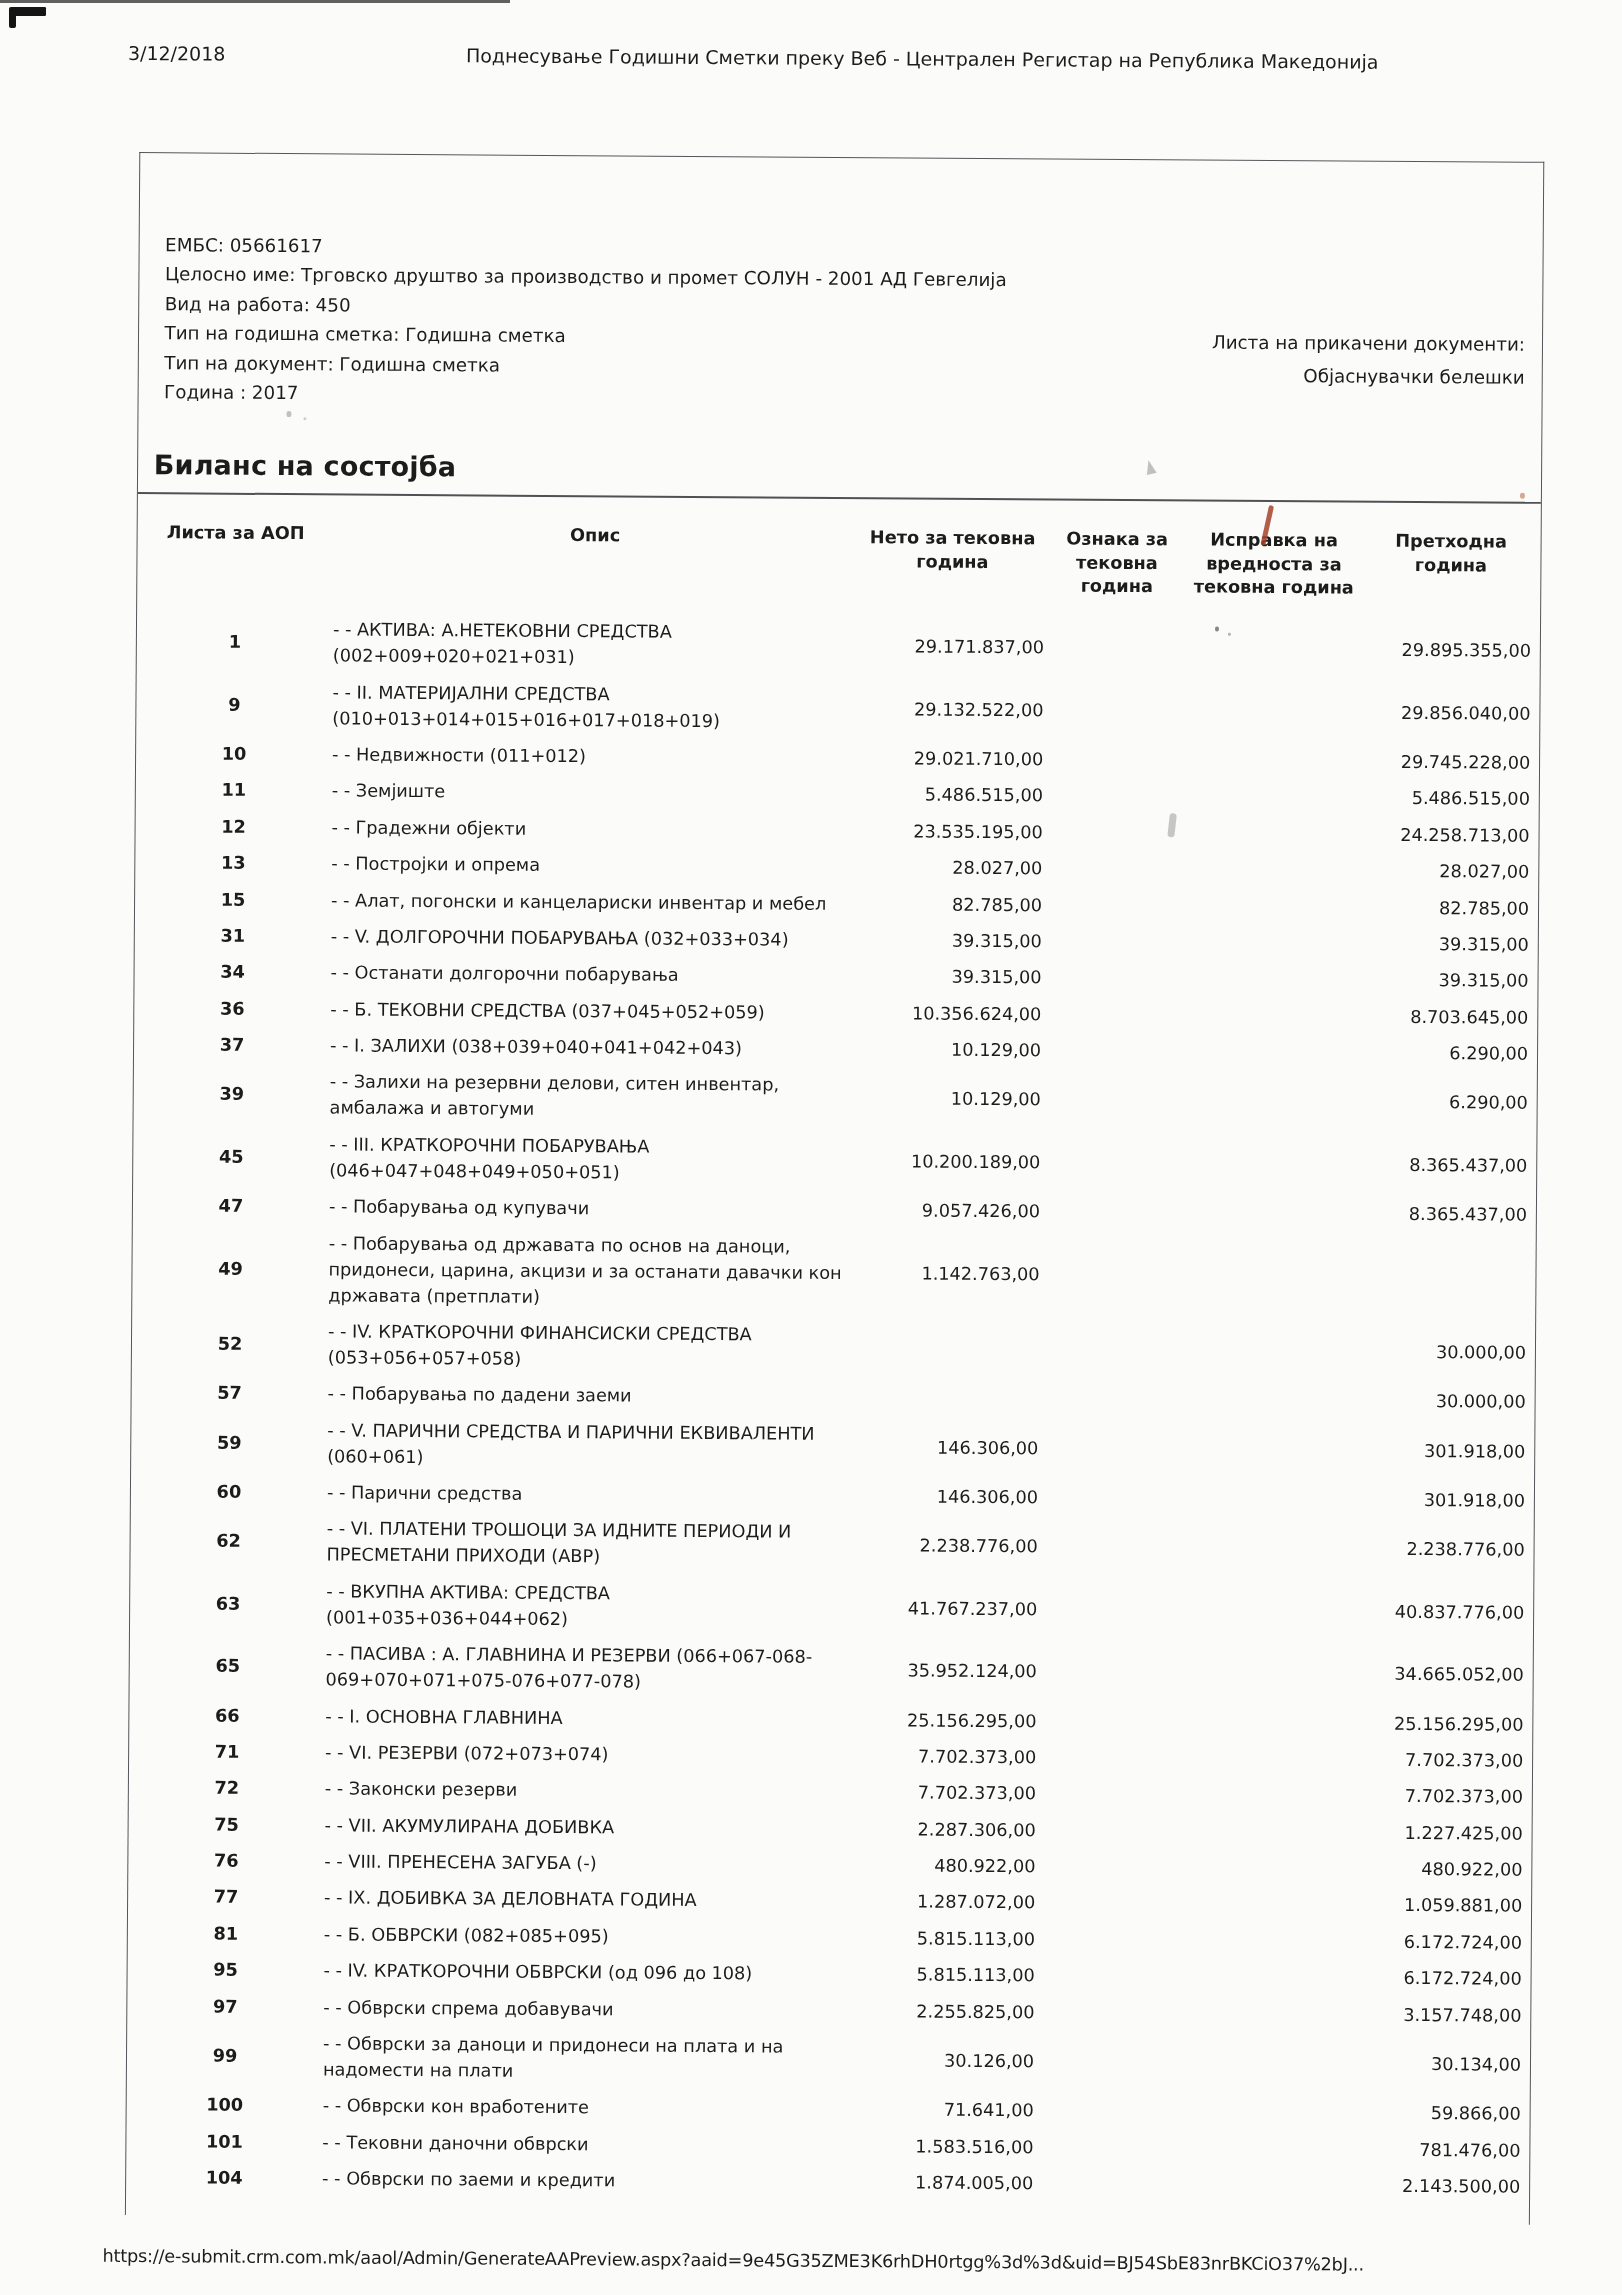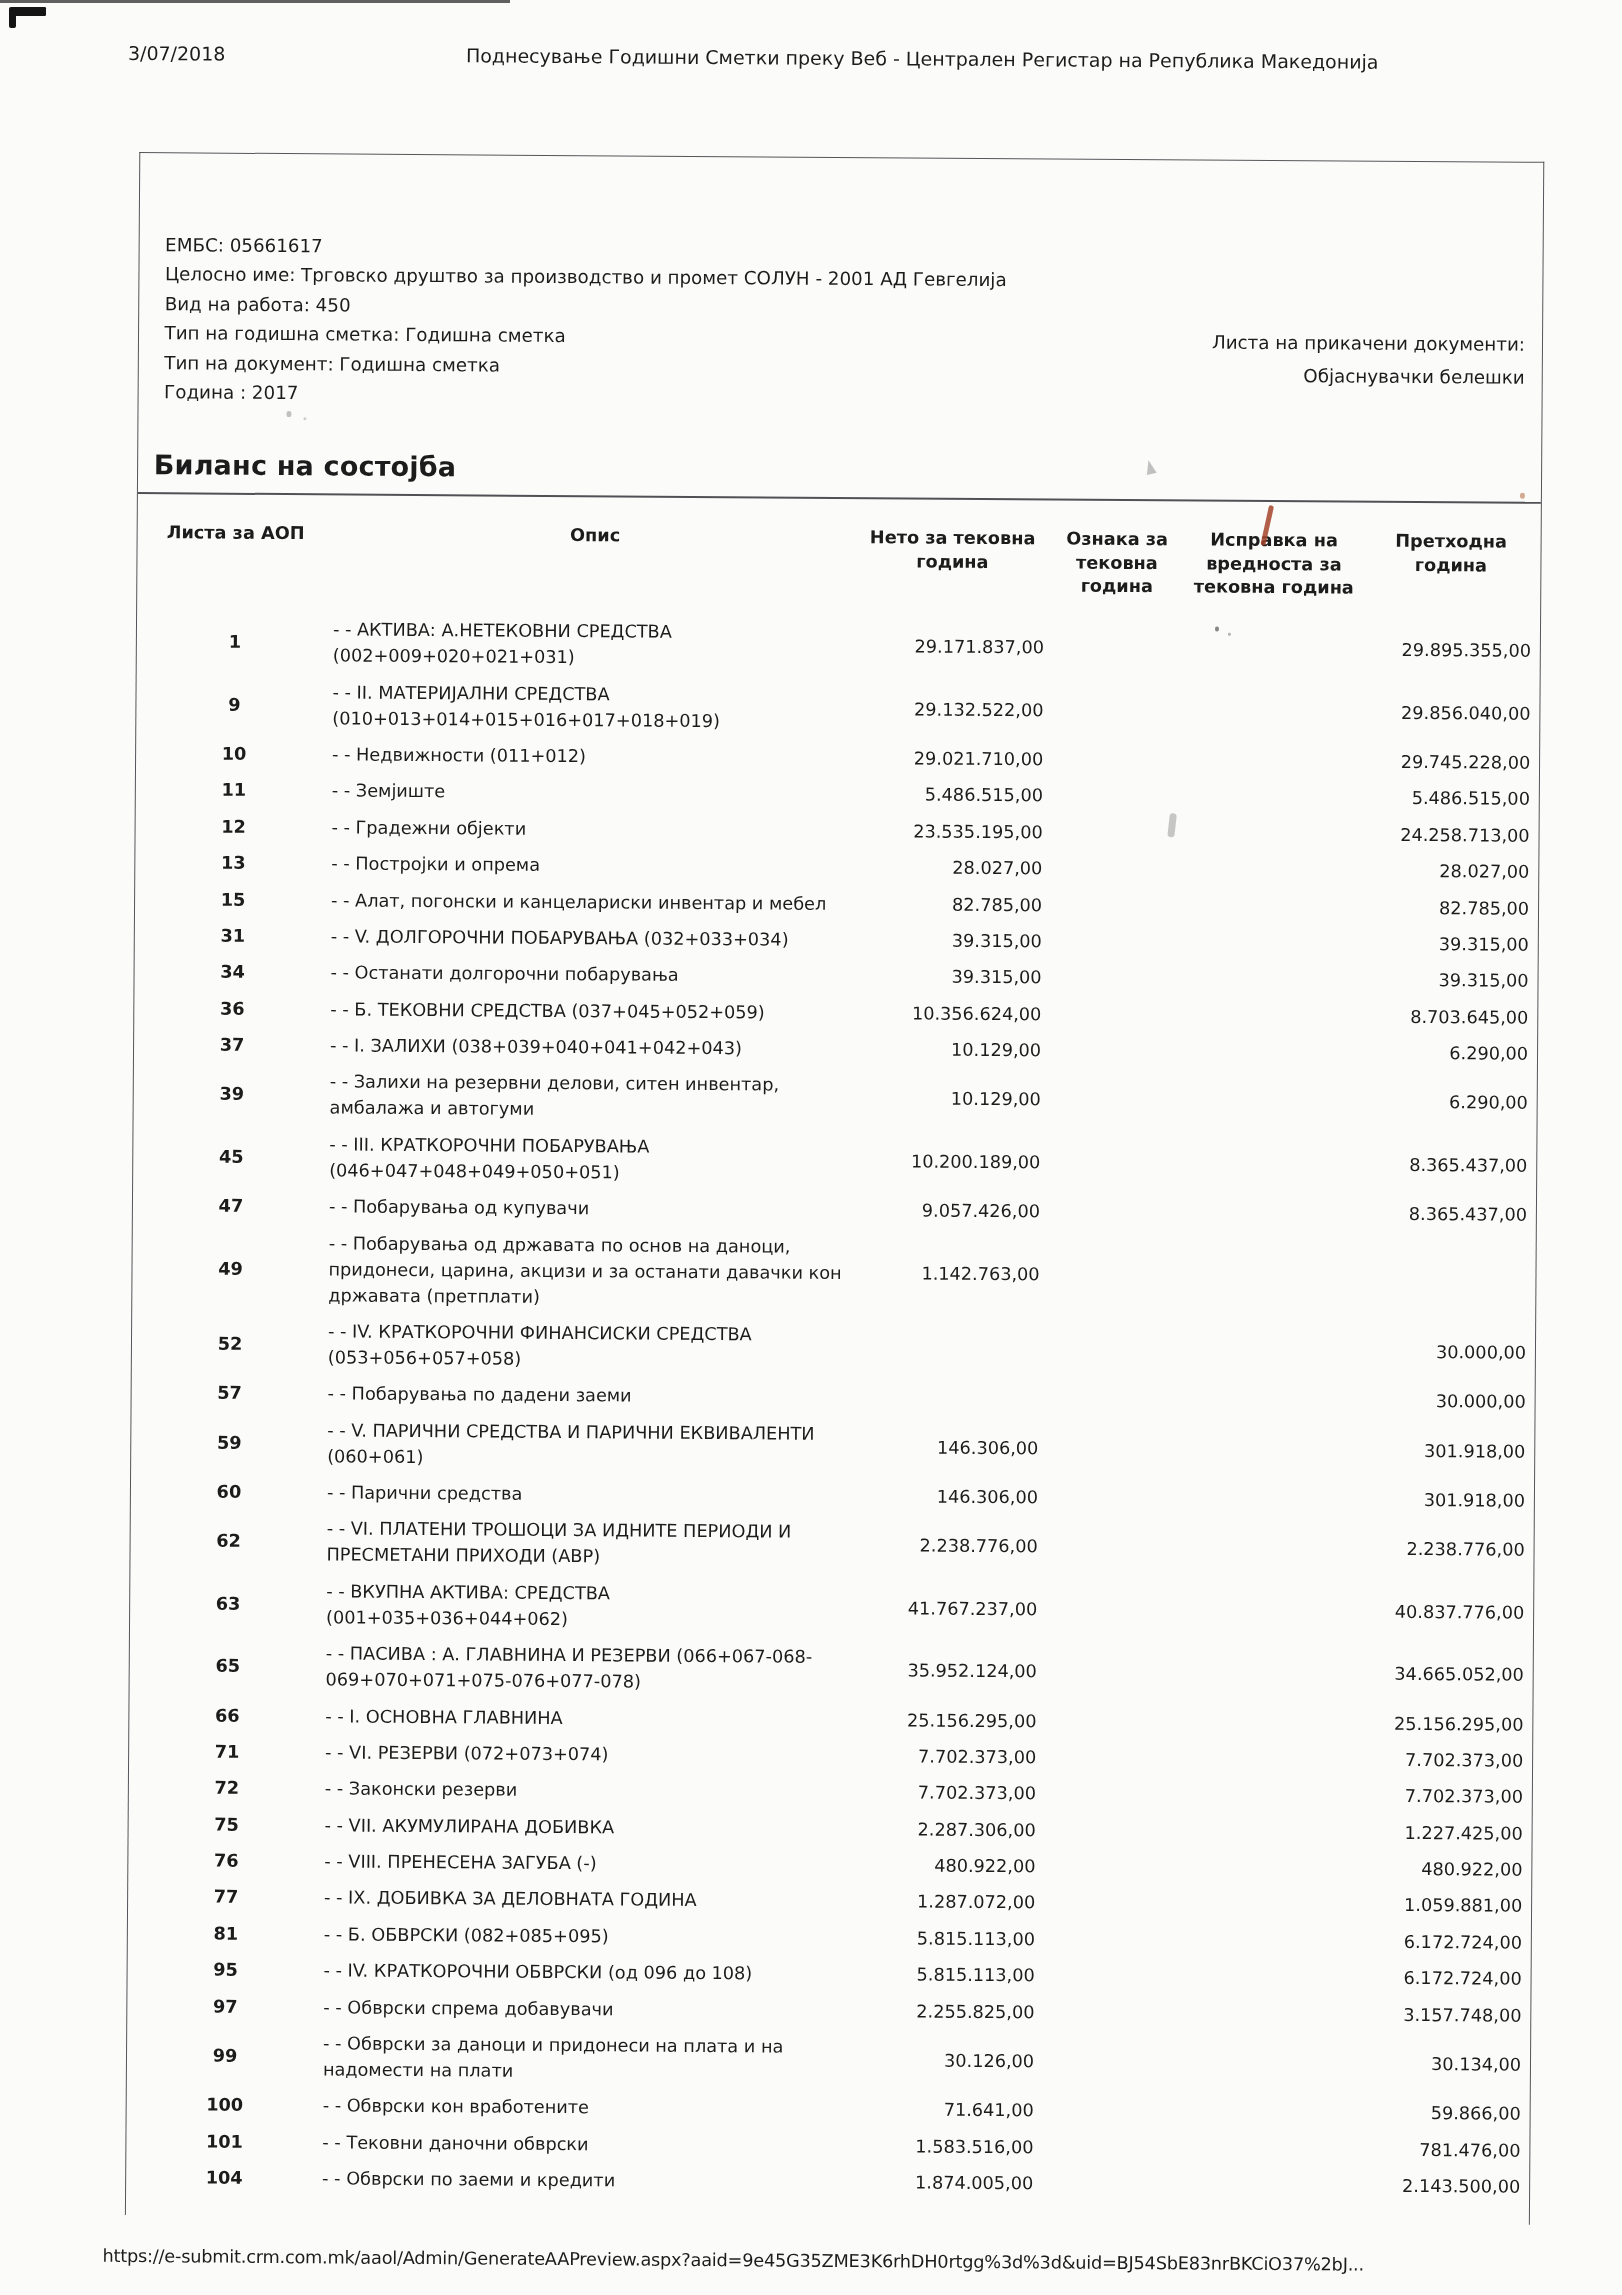--- a/index.html
+++ b/index.html
@@ -61,21 +61,21 @@
 </style>
 </head>
 <body>
 
 <div class="top-hairline"></div>
 <div class="corner-blob-a"></div>
 <div class="corner-blob-b"></div>
 
 <div class="tilt">
 
-  <div class="print-date">3/07/2018</div>
+  <div class="print-date">3/12/2018</div>
   <div class="print-title">Поднесување Годишни Сметки преку Веб - Централен Регистар на Република Македонија</div>
 
   <div class="doc-box">
 
     <div class="attachments">
       <div>Листа на прикачени документи:</div>
       <div>Објаснувачки белешки</div>
     </div>
 
     <div class="info-block">

